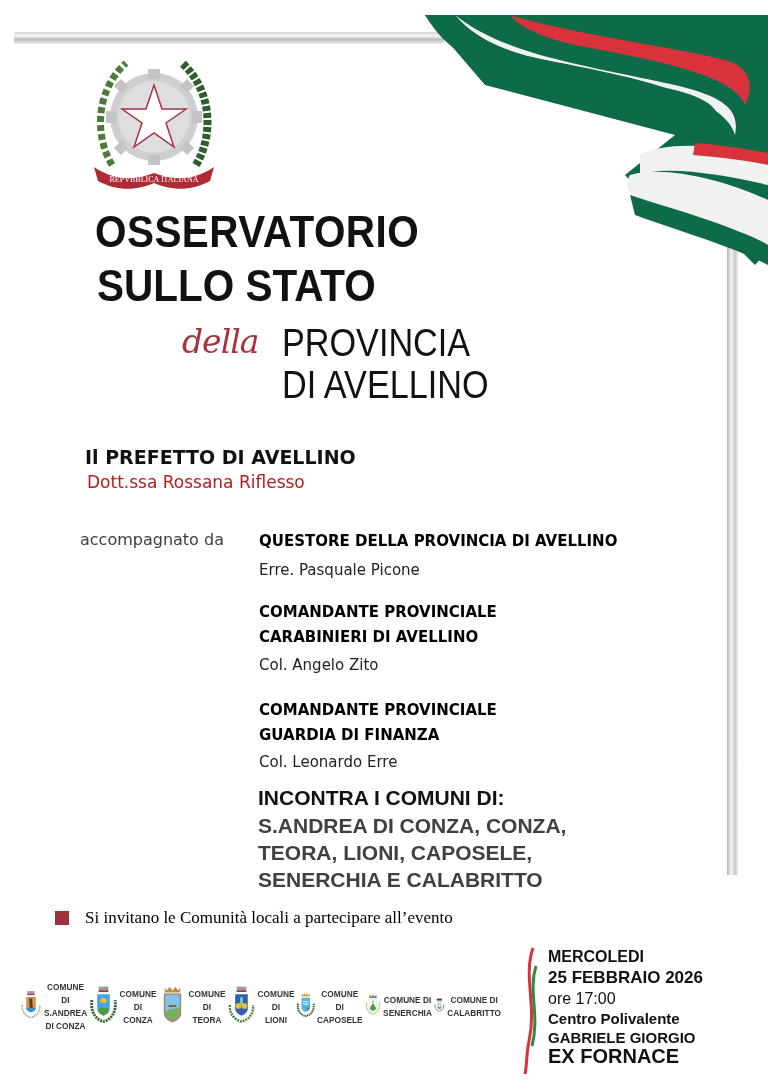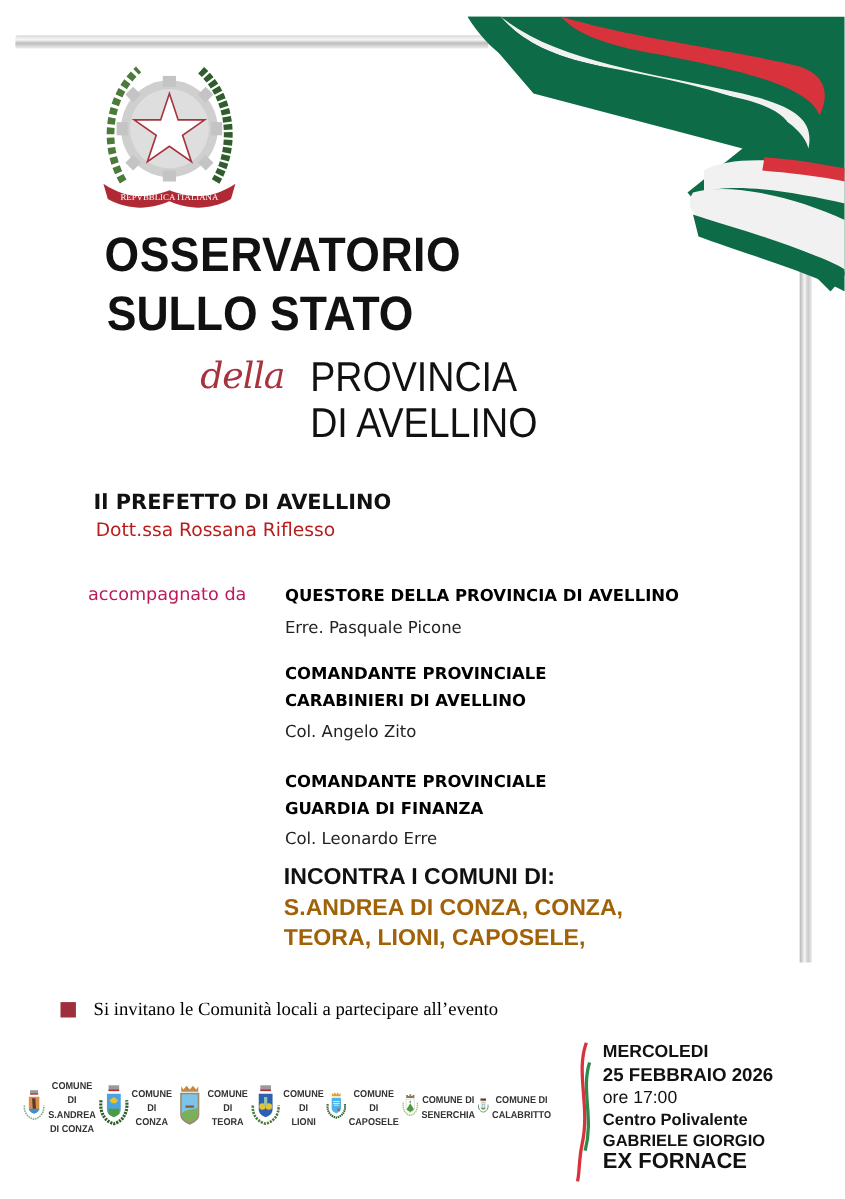--- a/index.html
+++ b/index.html
@@ -13,25 +13,25 @@
   .emblem{left:88px;top:55px;width:132px;height:140px;}
   
   .t1{left:95px;top:208px;font-weight:bold;font-size:44px;letter-spacing:0.5px;line-height:48px;transform:scaleX(0.92);transform-origin:left;}
   .t2{left:97px;top:262px;font-weight:bold;font-size:44px;line-height:48px;transform:scaleX(0.92);transform-origin:left;}
   .della{left:182px;top:322px;font-family:"DejaVu Serif",serif;font-style:italic;font-size:33px;color:#a8333e;line-height:40px;letter-spacing:-1px;}
   .prov{left:282px;top:322px;font-size:38px;line-height:42px;transform:scaleX(0.9);transform-origin:left;}
   .aveli{left:282px;top:364px;font-size:38px;line-height:42px;transform:scaleX(0.9);transform-origin:left;}
   
   .pref{left:85px;top:446px;font-family:"DejaVu Sans",sans-serif;font-weight:bold;font-size:19px;}
   .prefname{left:87px;top:472px;font-family:"DejaVu Sans",sans-serif;font-size:17px;color:#b91c1c;}
-  .accomp{left:80px;top:530px;font-family:"DejaVu Sans",sans-serif;font-size:16px;color:#be185d;}
+  .accomp{left:80px;top:530px;font-family:"DejaVu Sans",sans-serif;font-size:16px;color:#404040;}
   .role{font-family:"DejaVu Sans",sans-serif;font-weight:bold;font-size:15px;line-height:25px;color:#000000;left:259px;}
   .person{font-family:"DejaVu Sans",sans-serif;font-size:15px;color:#222;left:259px;}
   .incontra{left:258px;top:786px;font-weight:bold;font-size:21px;}
-  .comuni{left:258px;top:812px;font-weight:bold;font-size:21px;line-height:27px;color:#a16207;}
+  .comuni{left:258px;top:812px;font-weight:bold;font-size:21px;line-height:27px;color:#404040;}
   .invito{left:55px;top:908px;font-family:"Liberation Serif",serif;font-size:17px;color:#000000;display:flex;align-items:center;}
   .invito .sq{width:14px;height:14px;background:#9e2f3c;margin-right:16px;}
   
   .crests{left:20px;top:965px;display:flex;}
   .crest{width:69px;display:flex;flex-direction:row;align-items:center;}
   .crest svg{width:60px;height:80px;}
   .crest .lbl{font-weight:bold;font-size:9px;color:#333;text-align:center;line-height:13px;margin-top:4px;transform:scaleX(0.92);}
   
   .evline{left:521px;top:946px;width:20px;height:130px;}
   .event{left:548px;top:946px;font-weight:bold;color:#111;}
@@ -95,20 +95,21 @@
 <div class="abs person" style="top:656px;">Col. Angelo Zito</div>
 
 <div class="abs role" style="top:698px;">COMANDANTE PROVINCIALE</div>
 <div class="abs role" style="top:723px;">GUARDIA DI FINANZA</div>
 <div class="abs person" style="top:753px;">Col. Leonardo Erre</div>
 
 <div class="abs incontra">INCONTRA I COMUNI DI:</div>
 <div class="abs comuni">
   <div>S.ANDREA DI CONZA, CONZA,</div>
   <div>TEORA, LIONI, CAPOSELE,</div>
+  <div>SENERCHIA E CALABRITTO</div>
 </div>
 
 <div class="abs invito">
   <span class="sq"></span>
   <span>Si invitano le Comunità locali a partecipare all’evento</span>
 </div>
 
 <div class="abs crests">
   <div class="crest">
     <svg viewBox="0 0 60 80">

